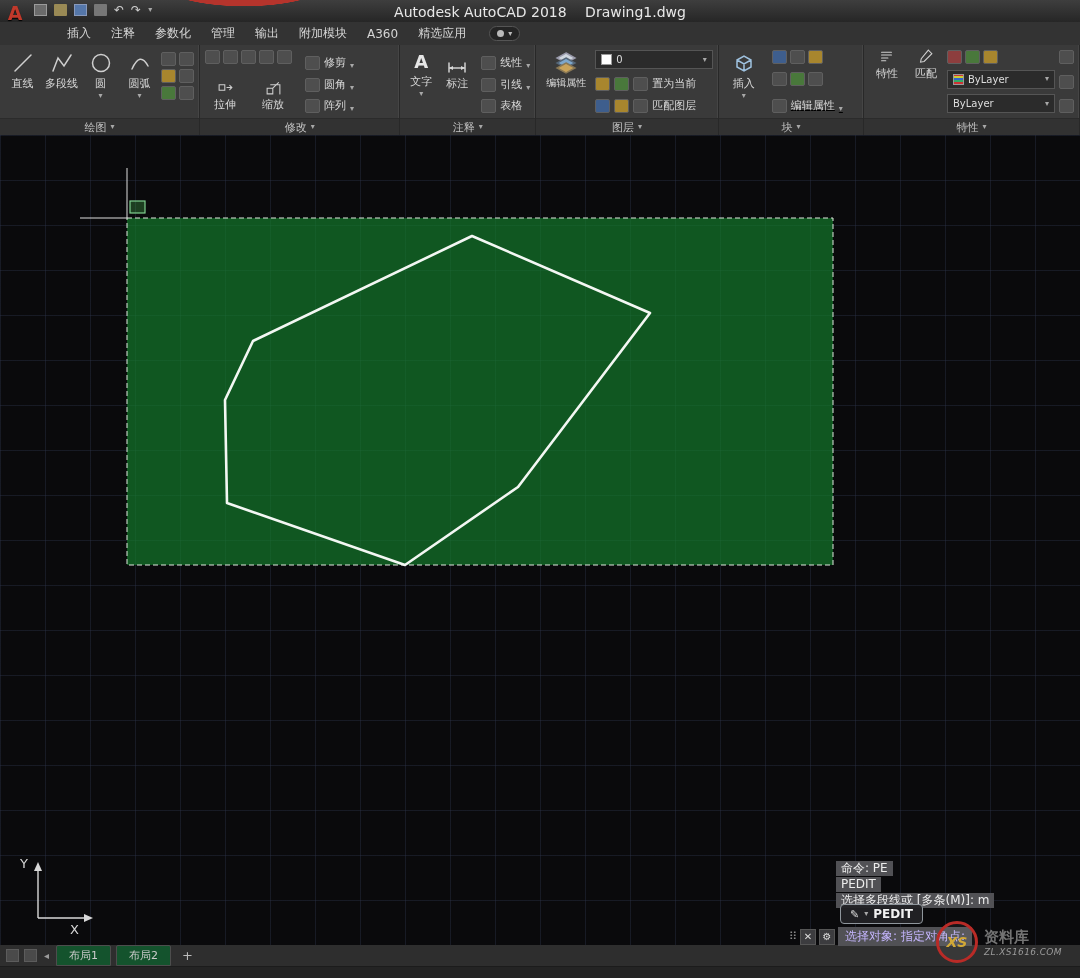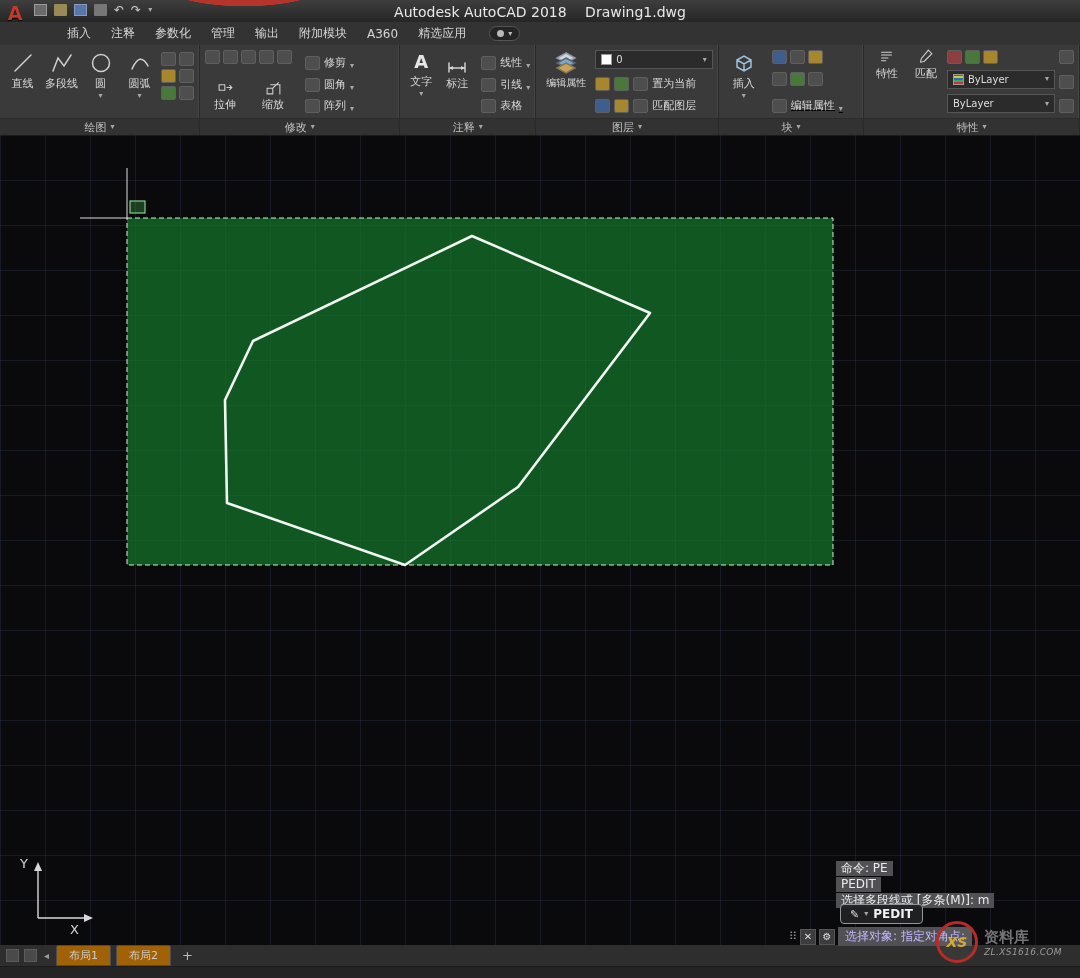--- a/index.html
+++ b/index.html
@@ -102,21 +102,21 @@
   .badge-col{display:flex;flex-direction:column;margin-top:8px;}
   .badge-name{color:#737373;font-weight:bold;font-size:15px;line-height:16px;}
   .badge-site{font-size:9px;color:#9a9a9a;letter-spacing:.4px;margin-top:2px;font-style:italic;}
 
   
   .statusbar{position:absolute;left:0;top:945px;width:100%;height:33px;background:#242424;}
   .sb-row{display:flex;align-items:center;height:21px;background:#2e2e2e;gap:5px;padding-left:6px;
           border-bottom:1px solid #1c1c1c;}
   .sicon{width:13px;height:13px;background:#4a4a4a;border:1px solid #5c5c5c;box-sizing:border-box;}
   .nav-tri{color:#9a9a9a;font-size:10px;padding:0 2px;}
-  .ltab{padding:2px 12px;background:#a16207;border:1px solid #4d4d4d;color:#cccccc;font-size:11px;
+  .ltab{padding:2px 12px;background:#14532d;border:1px solid #4d4d4d;color:#cccccc;font-size:11px;
         border-radius:2px 2px 0 0;}
   .addtab{color:#bbb;font-size:13px;padding:0 6px;}
 </style>
 </head>
 <body>
 
 <div class="app">
 
   <header class="titlebar">
     <div class="app-logo">

